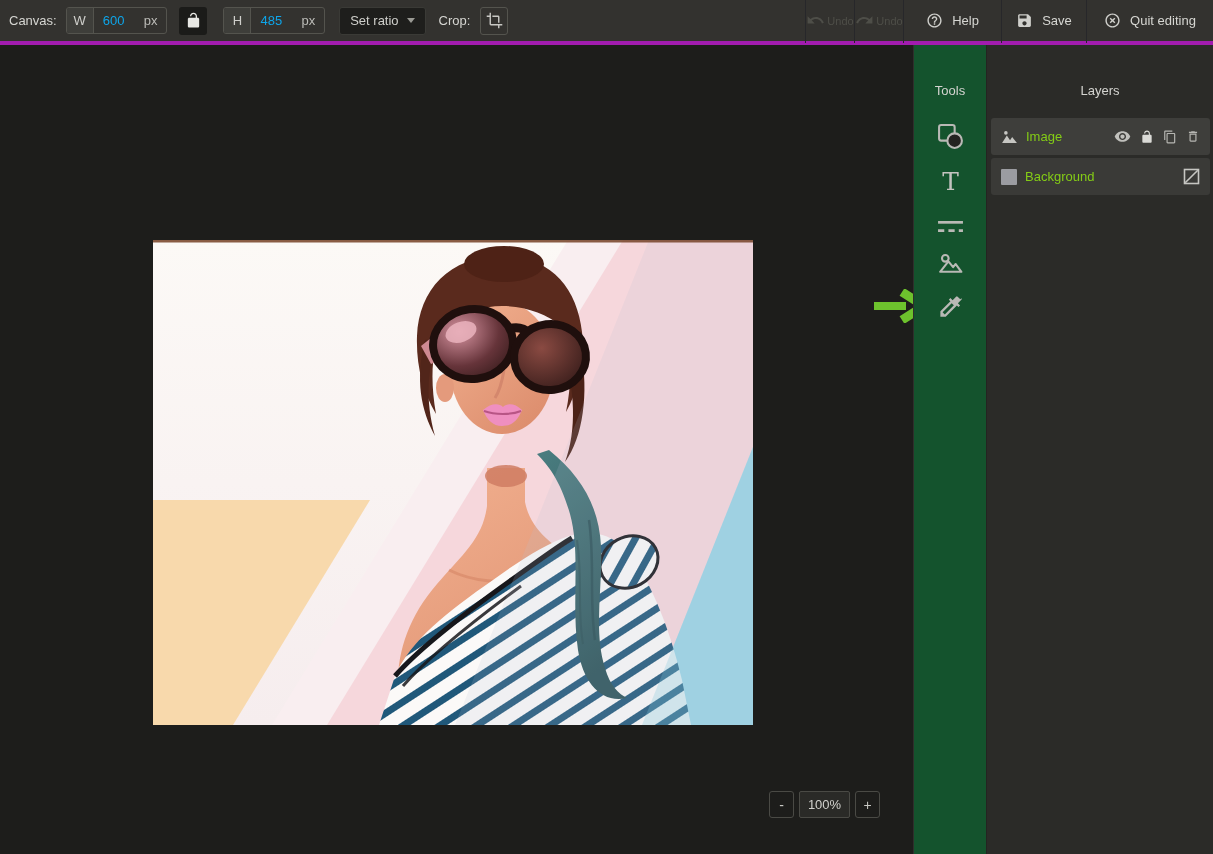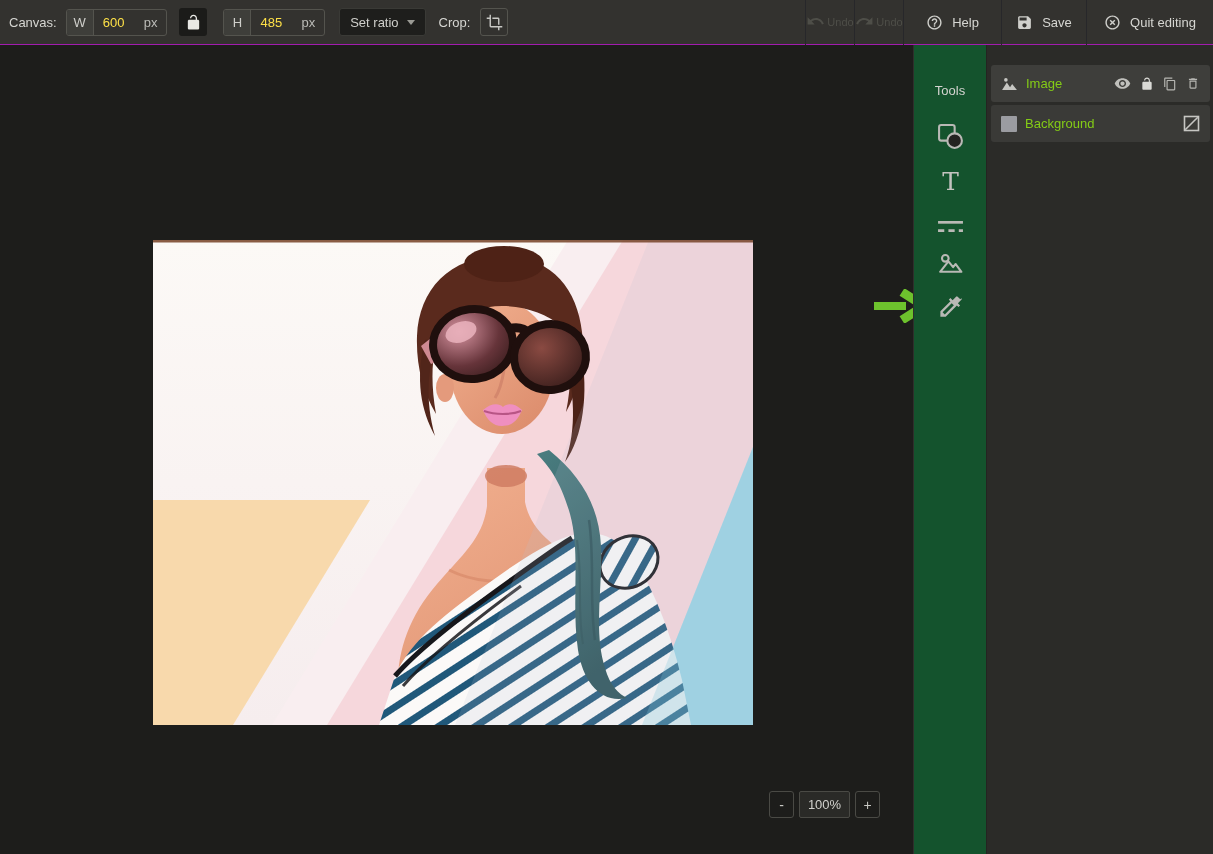--- a/index.html
+++ b/index.html
@@ -6,36 +6,36 @@
   html,body { width:1213px; height:854px; overflow:hidden; }
   body {
     font-family:"Liberation Sans", sans-serif;
     background:#1d1d1b;
     color:#d8d8d4;
     position:relative;
   }
   
   .toolbar {
     position:absolute; top:0; left:0; right:0; height:45px;
-    background:#33322f; border-bottom:1px solid #a21caf;
+    background:#33322f; border-bottom:4px solid #a21caf;
     display:flex; align-items:center; padding-left:9px;
     font-size:13px; z-index:5;
   }
   .tb-label { color:#d6d6d2; margin-right:9px; }
   .dim-group {
     display:flex; align-items:center; height:27px;
     border:1px solid #54544e; border-radius:3px; overflow:hidden;
   }
   .dim-label {
     width:27px; height:100%; display:flex; align-items:center; justify-content:center;
     background:#3e3e3a; border-right:1px solid #54544e; color:#cfcfcb;
   }
   .dim-input {
     width:50px; background:transparent; border:none; outline:none;
-    color:#fde047; font-size:13px; font-family:inherit; padding:0 0 0 9px;
+    color:#0ea5e9; font-size:13px; font-family:inherit; padding:0 0 0 9px;
   }
   .dim-unit { color:#bcbcb8; padding:0 9px 0 0; }
   .lock-btn {
     width:28px; height:28px; margin-left:12px; border:none; border-radius:3px;
     background:#1b1b19; display:flex; align-items:center; justify-content:center; cursor:pointer;
   }
   .h-group { margin-left:16px; }
   .ratio-select {
     margin-left:14px; height:28px; padding:0 10px;
     background:#1e1e1c; border:1px solid #3a3a36; border-radius:3px;
@@ -330,20 +330,21 @@
   <div class="tool tool-picker">
     <span style="display:flex">
       <svg width="27" height="27" viewBox="0 0 24 24">
         <path fill="#b9b9b5" d="M20.71 5.63l-2.34-2.34a1 1 0 0 0-1.41 0l-3.12 3.12-1.93-1.91-1.41 1.41 1.42 1.42L3 16.25V21h4.75l9.92-9.92 1.42 1.42 1.41-1.41-1.92-1.92 3.12-3.12a1 1 0 0 0 .01-1.42zM6.92 19L5 17.08l8.06-8.06 1.92 1.92L6.92 19z"></path>
       </svg>
     </span>
   </div>
 </aside>
 
 <aside class="layers-panel">
+  <div class="panel-title">Layers</div>
 
   <div class="layer-list">
 
     <div class="layer-row row-image">
       <span style="display:flex">
         <svg width="17" height="15" viewBox="0 0 16 14">
           <circle cx="4.6" cy="3.6" r="1.7" fill="#c6c6c2"></circle>
           <path d="M1 13 L5.5 6 L8.5 10.5 L10.5 7.5 L15 13 Z" fill="#c6c6c2"></path>
         </svg>
       </span>

